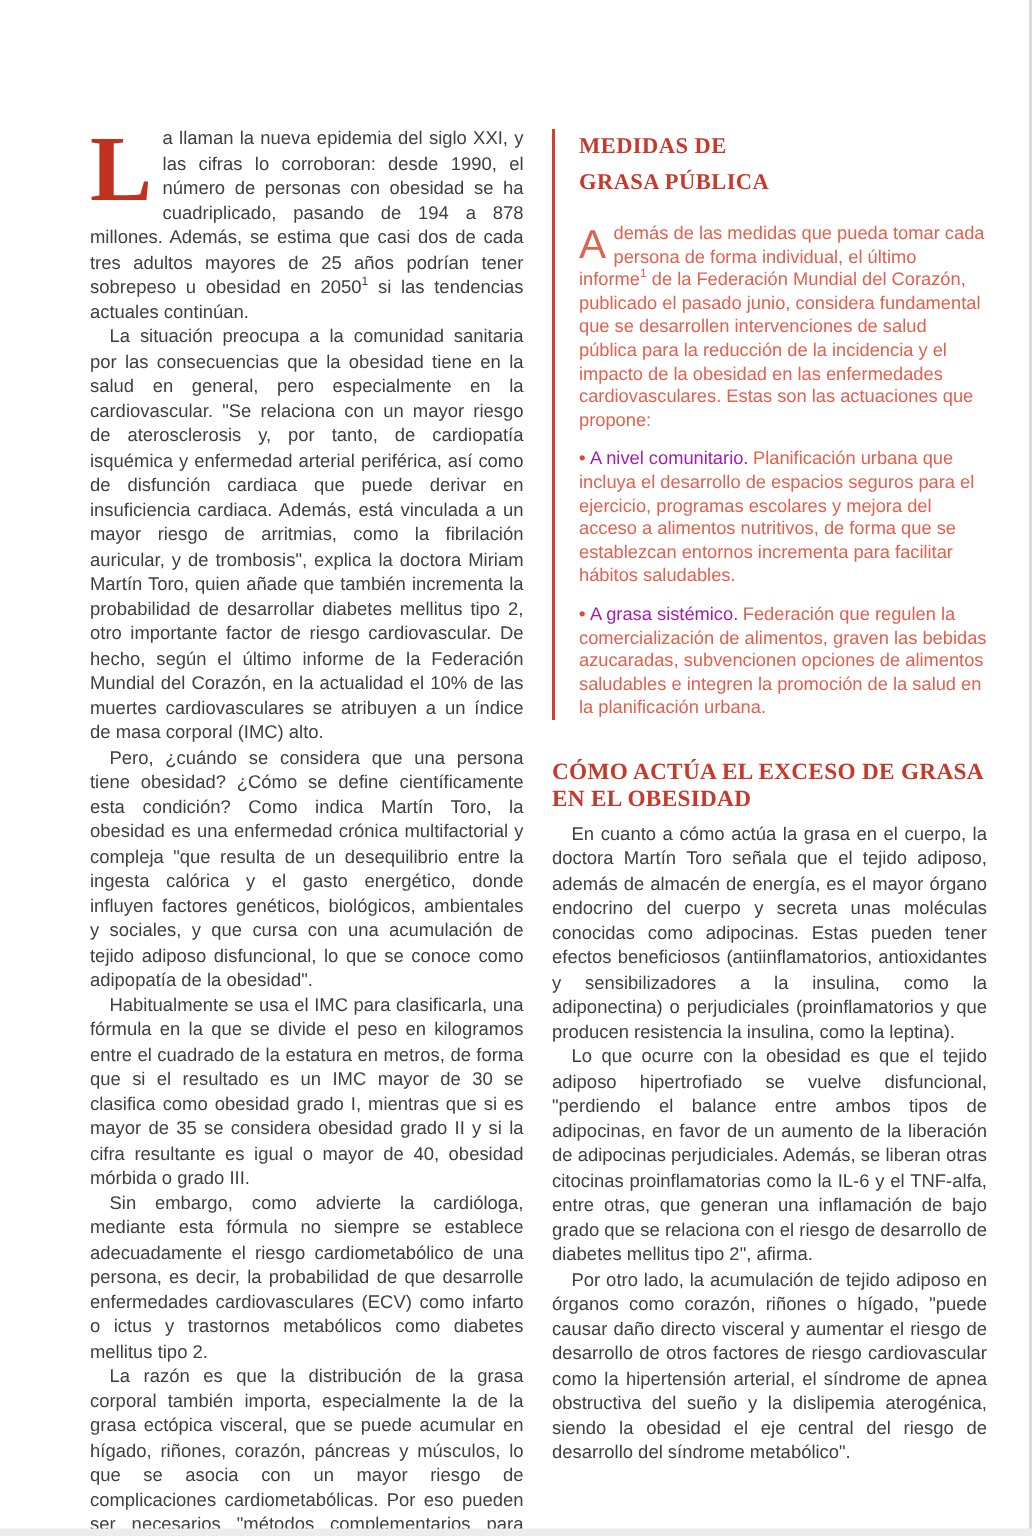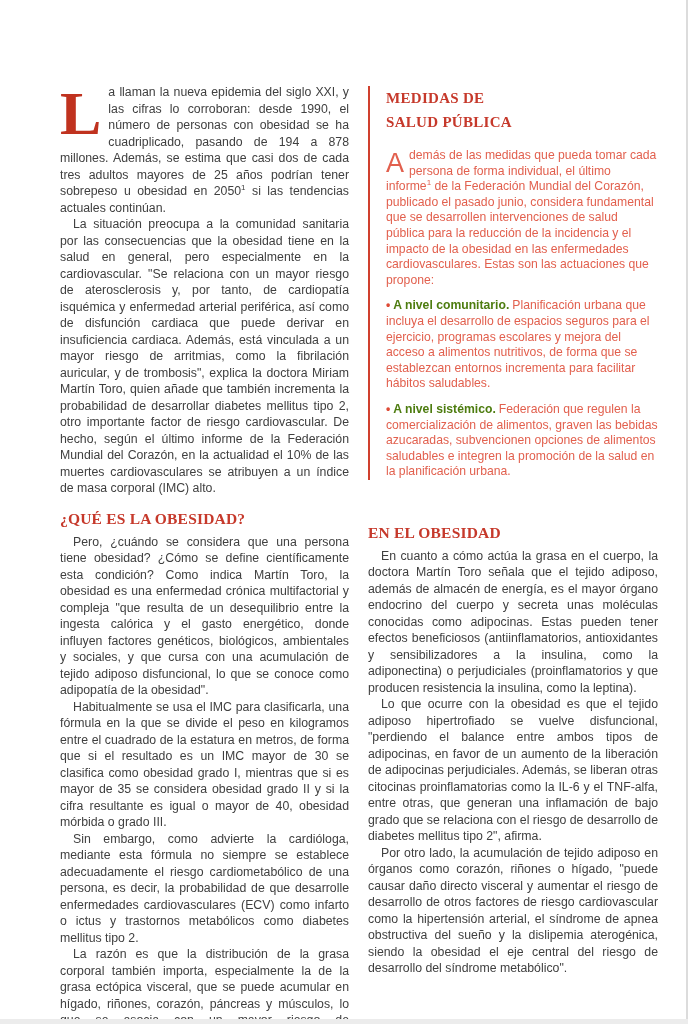--- a/index.html
+++ b/index.html
@@ -73,21 +73,21 @@
   .sidebar-body p{margin:0 0 10px 0;}
   .sidebar-drop-cap{
     float:left;
     color:#e2604e;
     font-size:27px;
     line-height:26px;
     padding:2px 5px 0 0;
     font-weight:normal;
   }
   .bullet-marker{color:#de4a35;font-weight:bold;margin-right:3px;}
-  .bullet-lead{color:#4d7c0f;font-weight:bold;margin-right:3px;}
+  .bullet-lead{color:#a21caf;font-weight:normal;margin-right:3px;}
 
   .footer{
     position:absolute;
     left:368px;top:958px;width:290px;
     text-align:right;
     font-size:10.5px;
     color:#9b9b9b;
     line-height:14px;
   }
   .footer .sep{color:#d0402e;margin:0 6px;}
@@ -95,46 +95,45 @@
 </style>
 </head>
 <body>
 
 <div class="page">
 
   <div class="col-left body-text">
     <p><span class="drop-cap">L</span><span>a llaman la nueva epidemia del siglo XXI, y las cifras lo corroboran: desde 1990, el número de personas con obesidad se ha cuadriplicado, pasando de 194 a 878 millones. Además, se estima que casi dos de cada tres adultos mayores de 25 años podrían tener sobrepeso u obesidad en 2050</span><sup>1</sup><span> si las tendencias actuales continúan.</span></p>
     <p class="indent">La situación preocupa a la comunidad sanitaria por las consecuencias que la obesidad tiene en la salud en general, pero especialmente en la cardiovascular. "Se relaciona con un mayor riesgo de aterosclerosis y, por tanto, de cardiopatía isquémica y enfermedad arterial periférica, así como de disfunción cardiaca que puede derivar en insuficiencia cardiaca. Además, está vinculada a un mayor riesgo de arritmias, como la fibrilación auricular, y de trombosis", explica la doctora Miriam Martín Toro, quien añade que también incrementa la probabilidad de desarrollar diabetes mellitus tipo 2, otro importante factor de riesgo cardiovascular. De hecho, según el último informe de la Federación Mundial del Corazón, en la actualidad el 10% de las muertes cardiovasculares se atribuyen a un índice de masa corporal (IMC) alto.</p>
 
-    <h2 class="section-heading">¿QUÉ ES LA OBESIDAD?</h2>
 
     <p class="indent">Pero, ¿cuándo se considera que una persona tiene obesidad? ¿Cómo se define científicamente esta condición? Como indica Martín Toro, la obesidad es una enfermedad crónica multifactorial y compleja "que resulta de un desequilibrio entre la ingesta calórica y el gasto energético, donde influyen factores genéticos, biológicos, ambientales y sociales, y que cursa con una acumulación de tejido adiposo disfuncional, lo que se conoce como adipopatía de la obesidad".</p>
     <p class="indent">Habitualmente se usa el IMC para clasificarla, una fórmula en la que se divide el peso en kilogramos entre el cuadrado de la estatura en metros, de forma que si el resultado es un IMC mayor de 30 se clasifica como obesidad grado I, mientras que si es mayor de 35 se considera obesidad grado II y si la cifra resultante es igual o mayor de 40, obesidad mórbida o grado III.</p>
     <p class="indent">Sin embargo, como advierte la cardióloga, mediante esta fórmula no siempre se establece adecuadamente el riesgo cardiometabólico de una persona, es decir, la probabilidad de que desarrolle enfermedades cardiovasculares (ECV) como infarto o ictus y trastornos metabólicos como diabetes mellitus tipo 2.</p>
     <p class="indent">La razón es que la distribución de la grasa corporal también importa, especialmente la de la grasa ectópica visceral, que se puede acumular en hígado, riñones, corazón, páncreas y músculos, lo que se asocia con un mayor riesgo de complicaciones cardiometabólicas. Por eso pueden ser necesarios "métodos complementarios para evaluar la adiposidad abdominal, como el perímetro de cintura —la Organización Mundial de la Salud (OMS) establece el valor máximo saludable del perímetro abdominal en 88 centímetros en la mujer y 102 centímetros en los hombres— y el índice cintura-altura —una fórmula en la que se divide la circunferencia de la cintura entre la altura, ambas en centímetros, considerándose un resul-</p>
   </div>
 
   <div class="col-right">
 
     <div class="sidebar">
       <div class="sidebar-title">
         <span>MEDIDAS DE</span><br>
-        <span>SALUD PÚBLICA</span>
+        <span>GRASA PÚBLICA</span>
       </div>
       <div class="sidebar-body">
         <p><span class="sidebar-drop-cap">A</span><span>demás de las medidas que pueda tomar cada persona de forma individual, el último informe</span><sup>1</sup><span> de la Federación Mundial del Corazón, publicado el pasado junio, considera fundamental que se desarrollen intervenciones de salud pública para la reducción de la incidencia y el impacto de la obesidad en las enfermedades cardiovasculares. Estas son las actuaciones que propone:</span></p>
         <p><span class="bullet-marker">•</span><span class="bullet-lead">A nivel comunitario.</span><span>Planificación urbana que incluya el desarrollo de espacios seguros para el ejercicio, programas escolares y mejora del acceso a alimentos nutritivos, de forma que se establezcan entornos incrementa para facilitar hábitos saludables.</span></p>
-        <p><span class="bullet-marker">•</span><span class="bullet-lead">A nivel sistémico.</span><span>Federación que regulen la comercialización de alimentos, graven las bebidas azucaradas, subvencionen opciones de alimentos saludables e integren la promoción de la salud en la planificación urbana.</span></p>
+        <p><span class="bullet-marker">•</span><span class="bullet-lead">A grasa sistémico.</span><span>Federación que regulen la comercialización de alimentos, graven las bebidas azucaradas, subvencionen opciones de alimentos saludables e integren la promoción de la salud en la planificación urbana.</span></p>
       </div>
     </div>
 
     <div class="body-text">
 
       <h2 class="section-heading">
-        <br>
+        <span>CÓMO ACTÚA EL EXCESO DE GRASA</span><br>
         <span>EN EL OBESIDAD</span>
       </h2>
 
       <p class="indent">En cuanto a cómo actúa la grasa en el cuerpo, la doctora Martín Toro señala que el tejido adiposo, además de almacén de energía, es el mayor órgano endocrino del cuerpo y secreta unas moléculas conocidas como adipocinas. Estas pueden tener efectos beneficiosos (antiinflamatorios, antioxidantes y sensibilizadores a la insulina, como la adiponectina) o perjudiciales (proinflamatorios y que producen resistencia la insulina, como la leptina).</p>
       <p class="indent">Lo que ocurre con la obesidad es que el tejido adiposo hipertrofiado se vuelve disfuncional, "perdiendo el balance entre ambos tipos de adipocinas, en favor de un aumento de la liberación de adipocinas perjudiciales. Además, se liberan otras citocinas proinflamatorias como la IL-6 y el TNF-alfa, entre otras, que generan una inflamación de bajo grado que se relaciona con el riesgo de desarrollo de diabetes mellitus tipo 2", afirma.</p>
       <p class="indent">Por otro lado, la acumulación de tejido adiposo en órganos como corazón, riñones o hígado, "puede causar daño directo visceral y aumentar el riesgo de desarrollo de otros factores de riesgo cardiovascular como la hipertensión arterial, el síndrome de apnea obstructiva del sueño y la dislipemia aterogénica, siendo la obesidad el eje central del riesgo de desarrollo del síndrome metabólico".</p>
 
     </div>
   </div>
 

